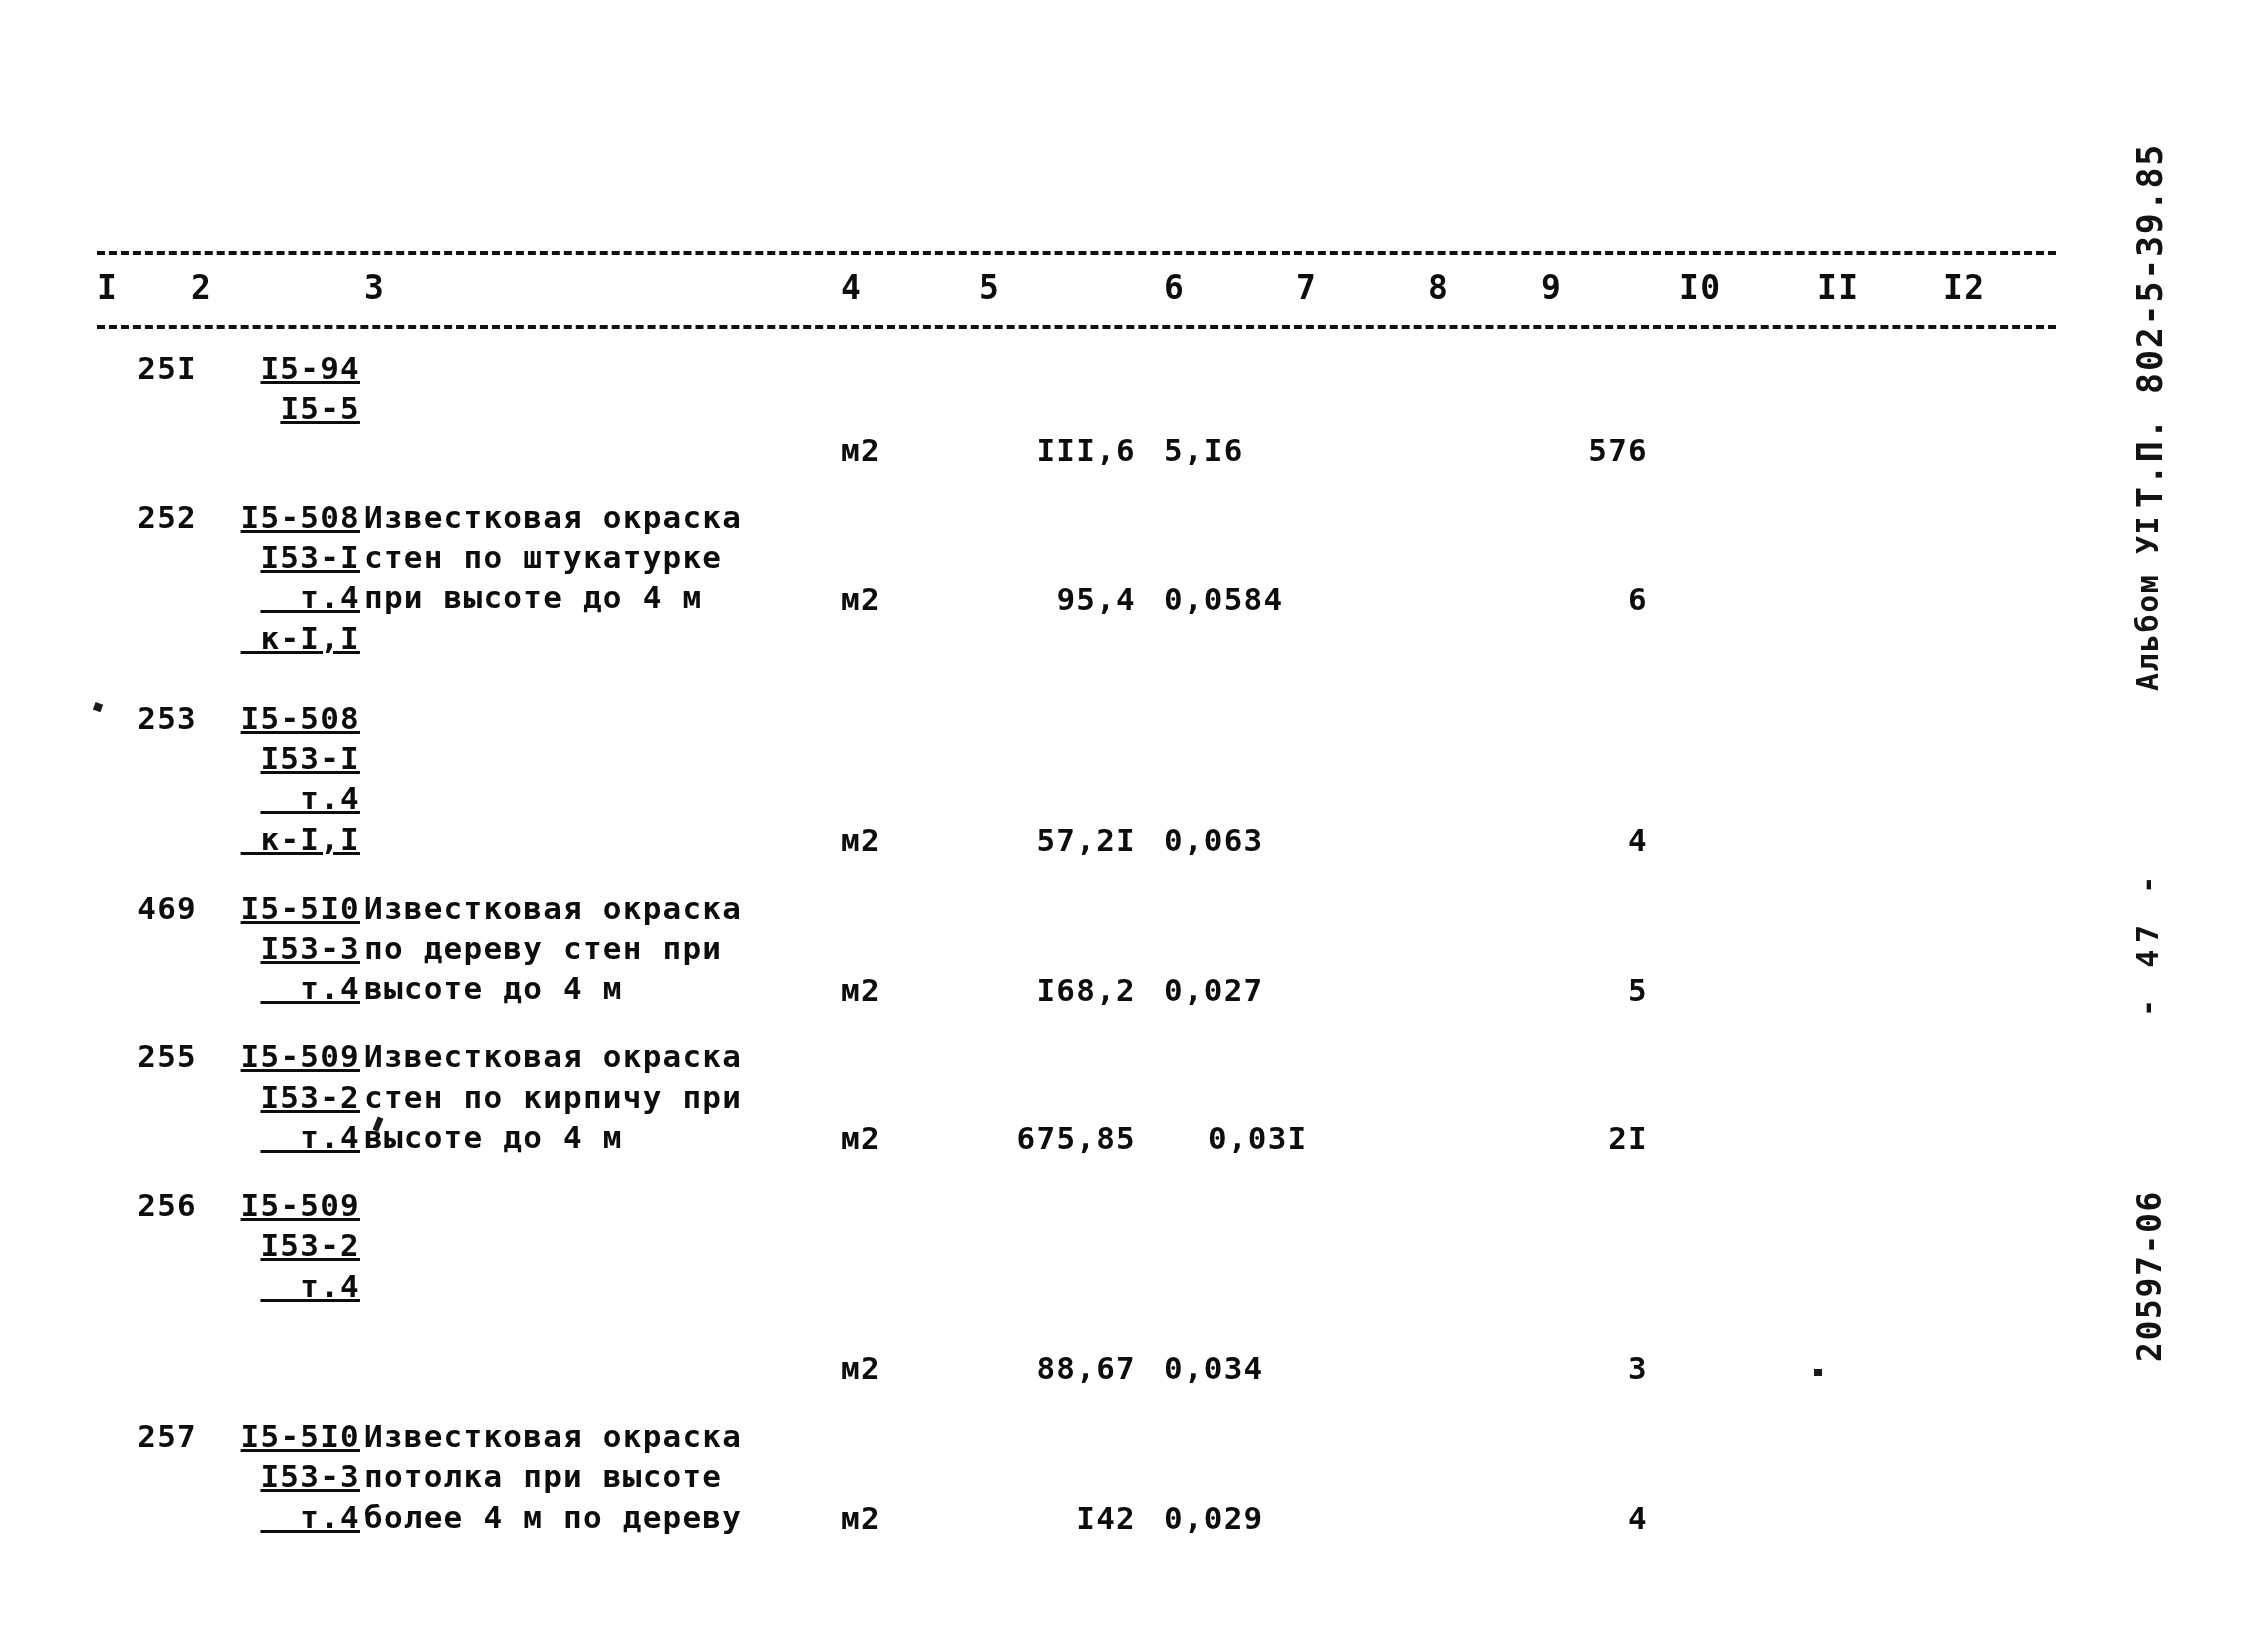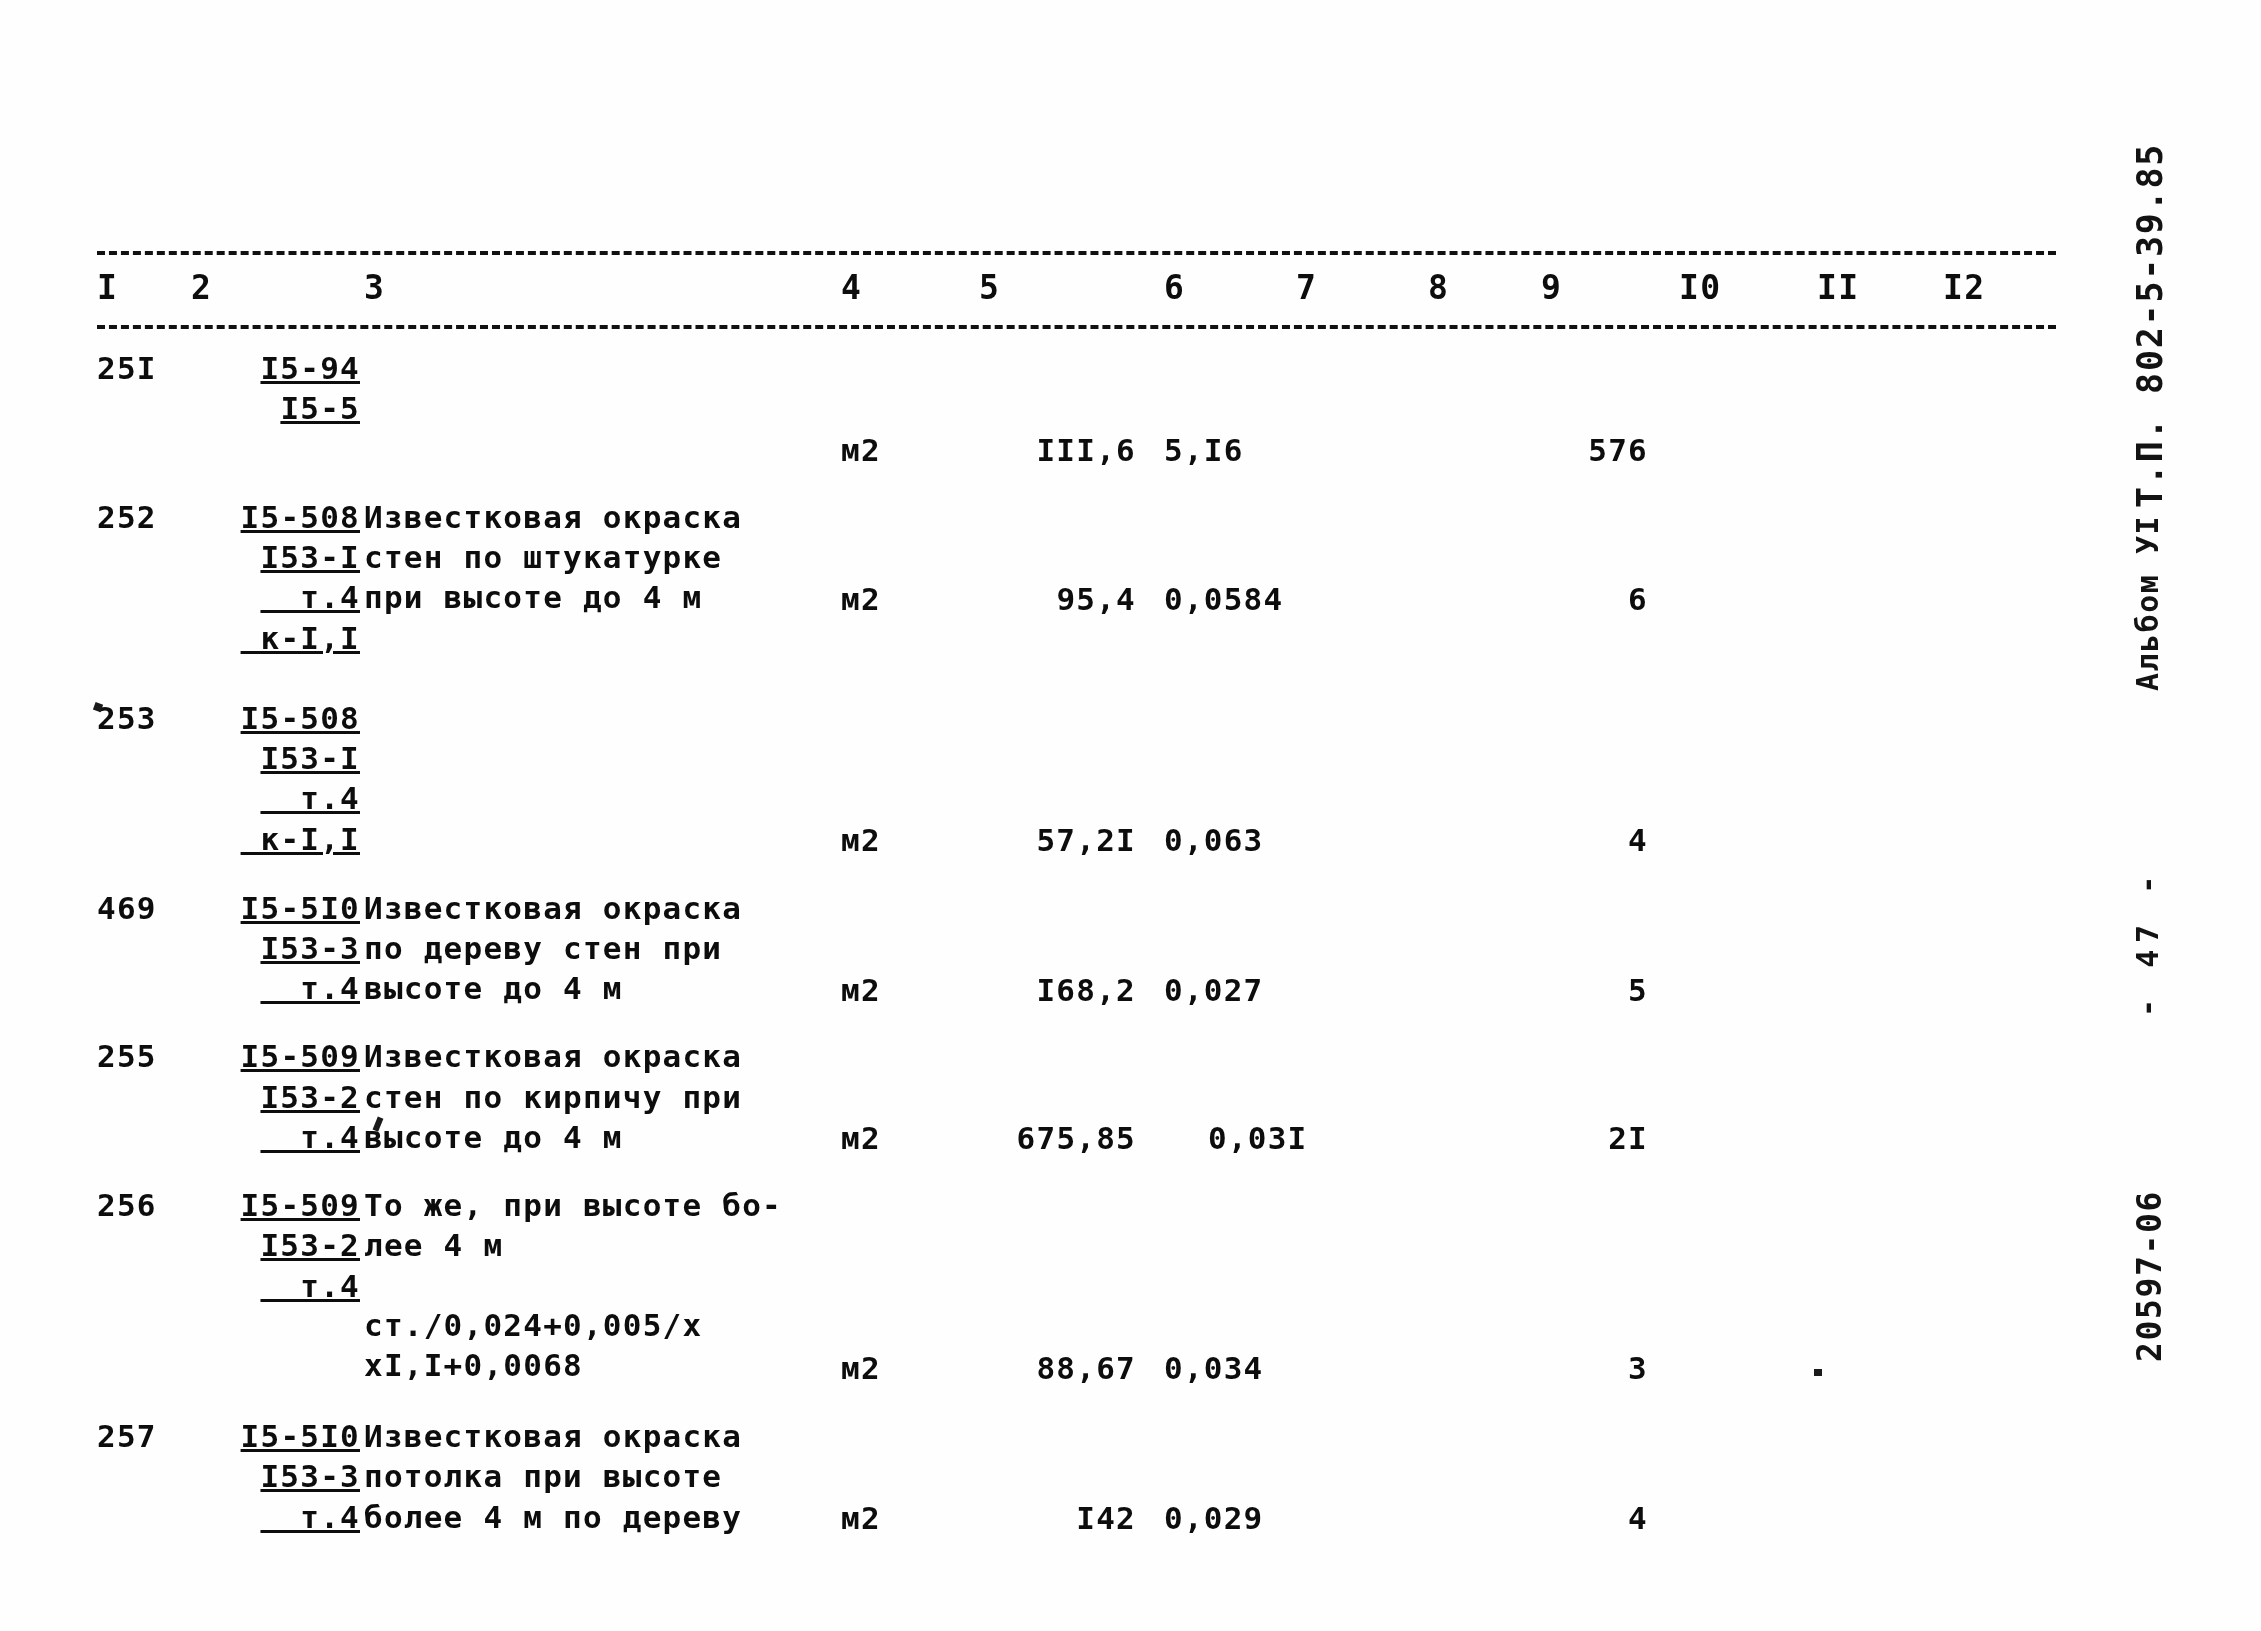--- a/index.html
+++ b/index.html
@@ -70,21 +70,21 @@
     position: relative;
     margin-bottom: 8.8px;
   }
 
   .cell {
     position: absolute;
     font-size: 31px;
     line-height: 1.30;
   }
 
-  .c1 { left: 0px;    width: 100px; text-align: left; }
+  .c1 { left: 0px;    width: 100px; text-align: right; }
   .c2 { left: 94px;  width: 169px; text-align: right; text-decoration: underline; }
   .c3 { left: 267px;  width: 465px; text-align: left; }
   .c4 { left: 744px; width: 100px; text-align: left; }
   .c5 { left: 882px; width: 157px; text-align: right; }
   .c6 { left: 1067px; width: 188px; text-align: left; }
   .c9 { left: 1438px; width: 113px; text-align: right; }
 
   .formula { display: block; }
 
   
@@ -197,23 +197,20 @@
           <div class="cell tw c4" style="top: 82px;">м2</div>
           <div class="cell tw c5" style="top: 82px;">675,85</div>
           <div class="cell tw c6" style="top: 82px; margin-left: 44px;">0,03I</div>
           <div class="cell tw c9" style="top: 82px;">2I</div>
         </div>
         <div class="row" style="height: 222px;">
           <div class="cell tw c1">256</div>
           <div class="cell tw c2">I5-509
 I53-2
   т.4</div>
-          <div class="cell tw c3"><span style="white-space: pre;">То же, при высоте бо-
-лее 4 м</span><span class="formula" style="white-space: pre; margin-top: 39px;">ст./0,024+0,005/х
-хI,I+0,0068</span></div>
           <div class="cell tw c4" style="top: 163px;">м2</div>
           <div class="cell tw c5" style="top: 163px;">88,67</div>
           <div class="cell tw c6" style="top: 163px;">0,034</div>
           <div class="cell tw c9" style="top: 163px;">3</div>
         </div>
         <div class="row" style="height: 140px;">
           <div class="cell tw c1">257</div>
           <div class="cell tw c2">I5-5I0
 I53-3
   т.4</div>

